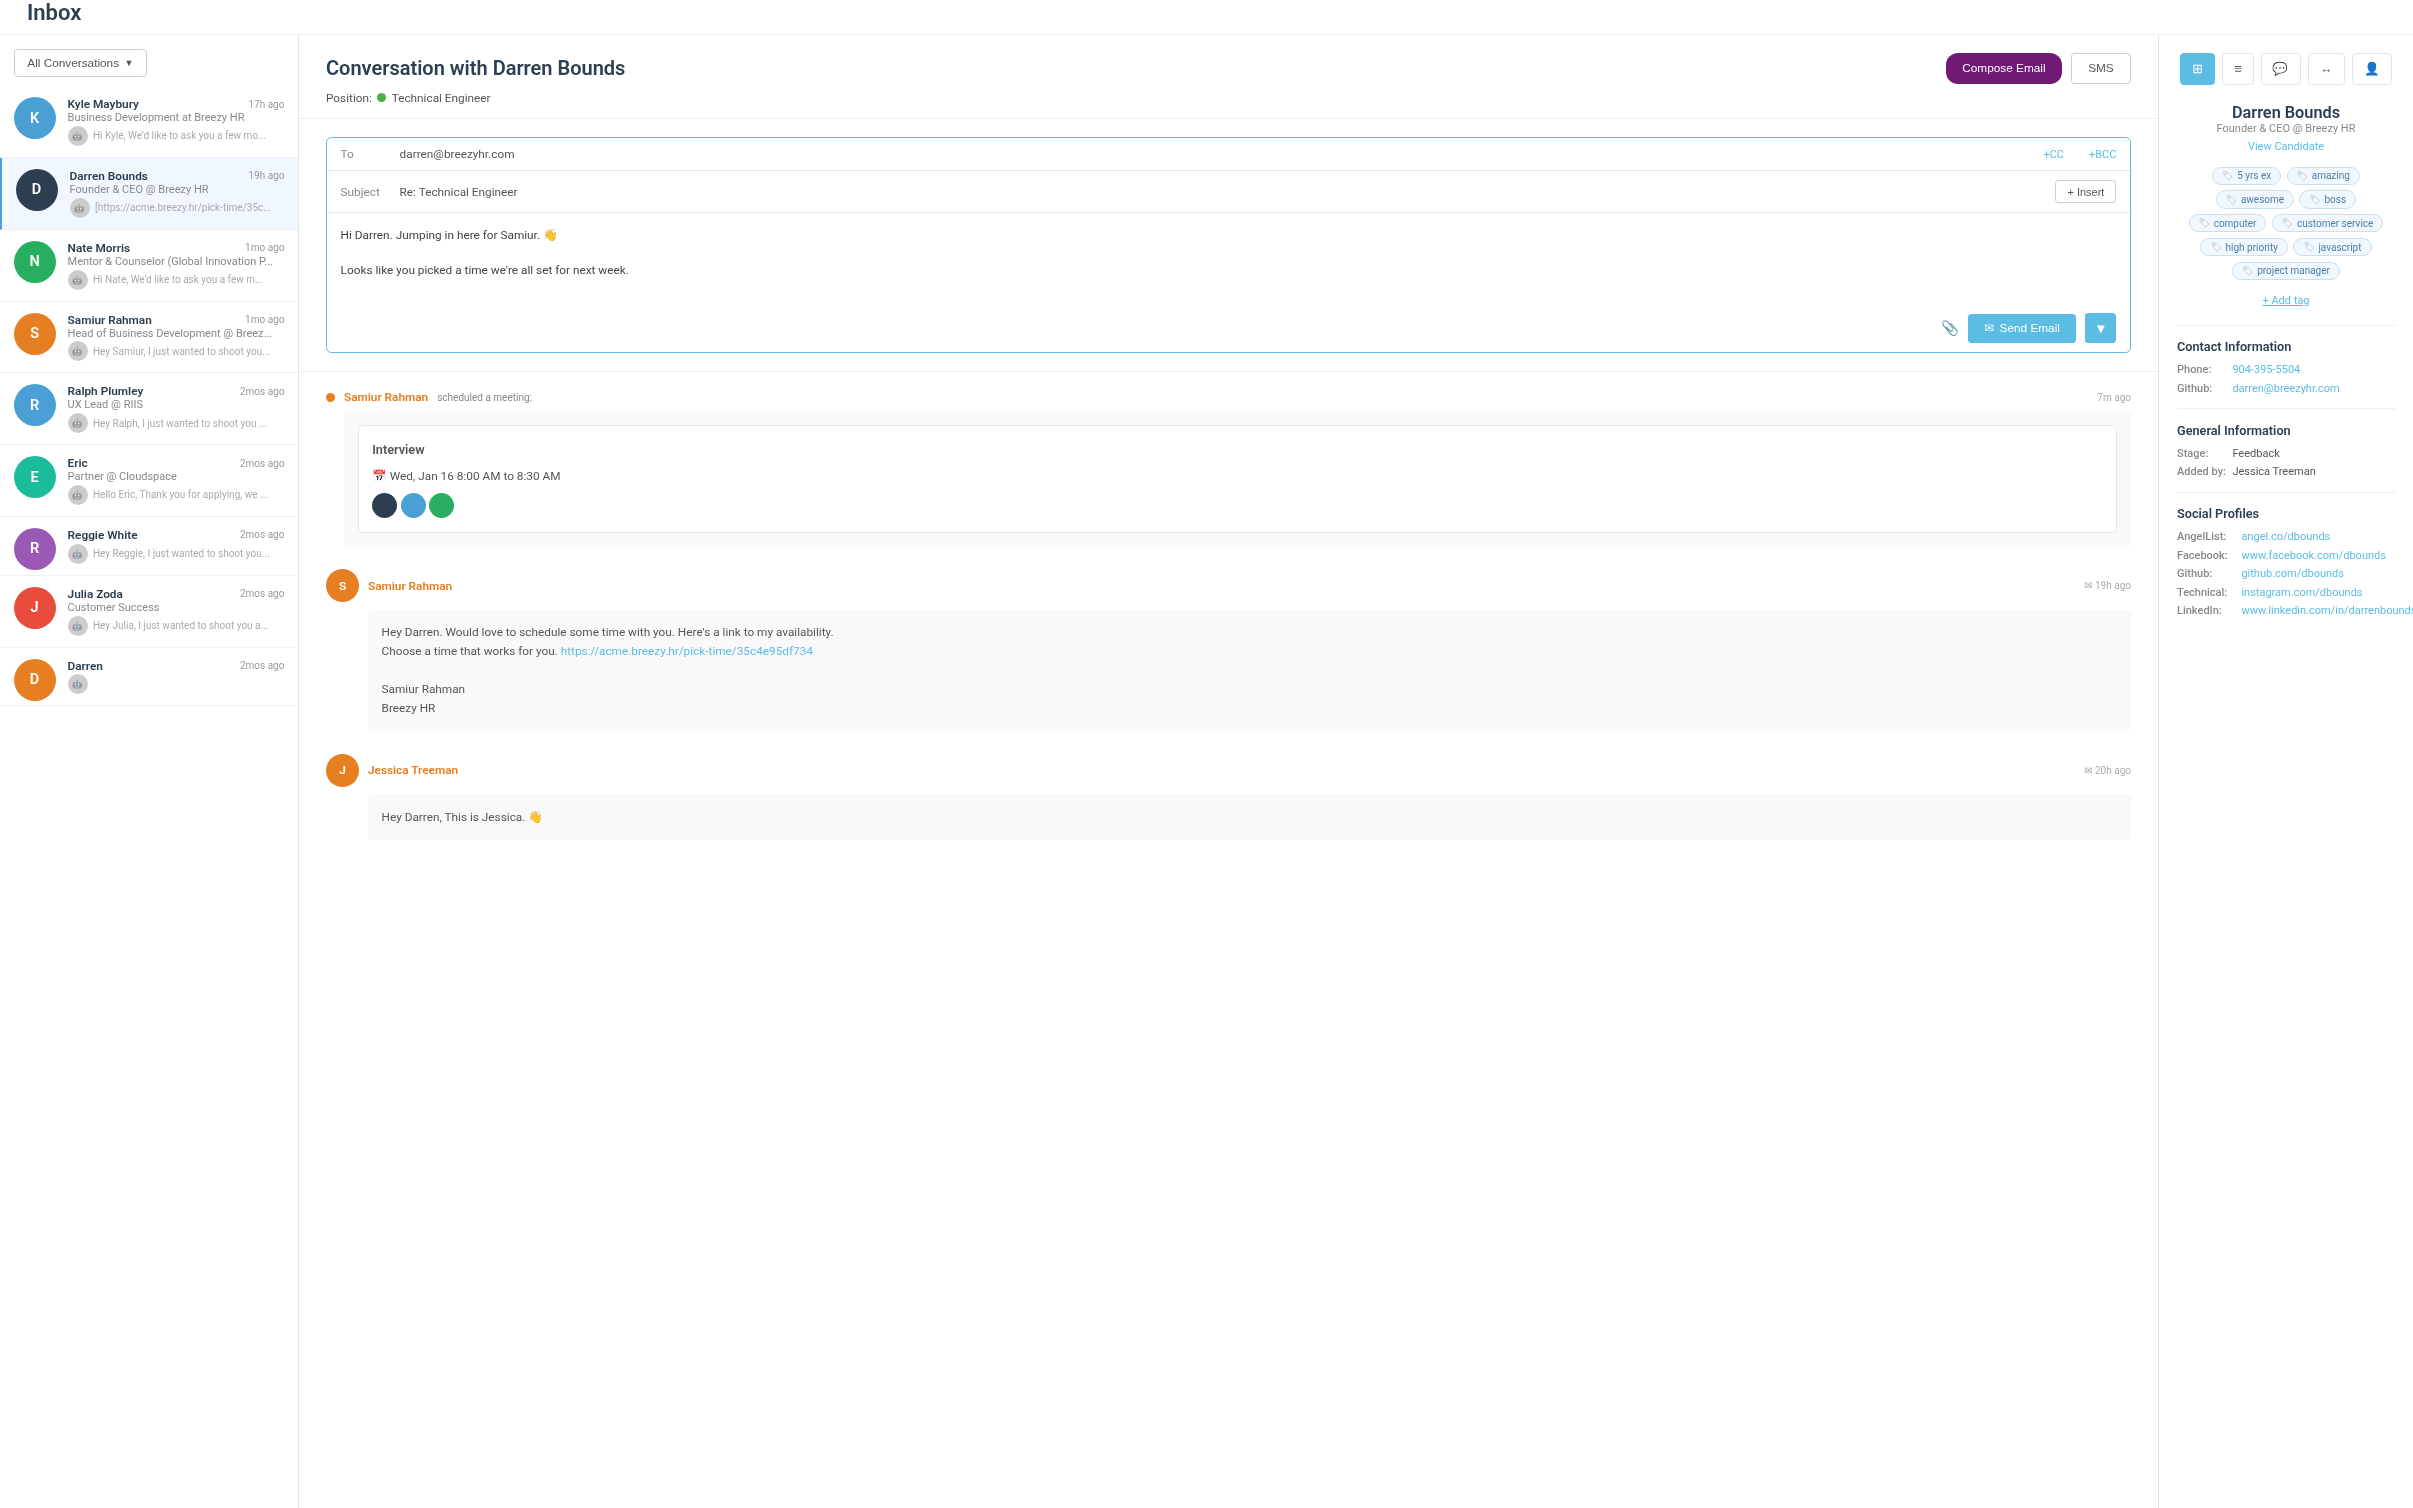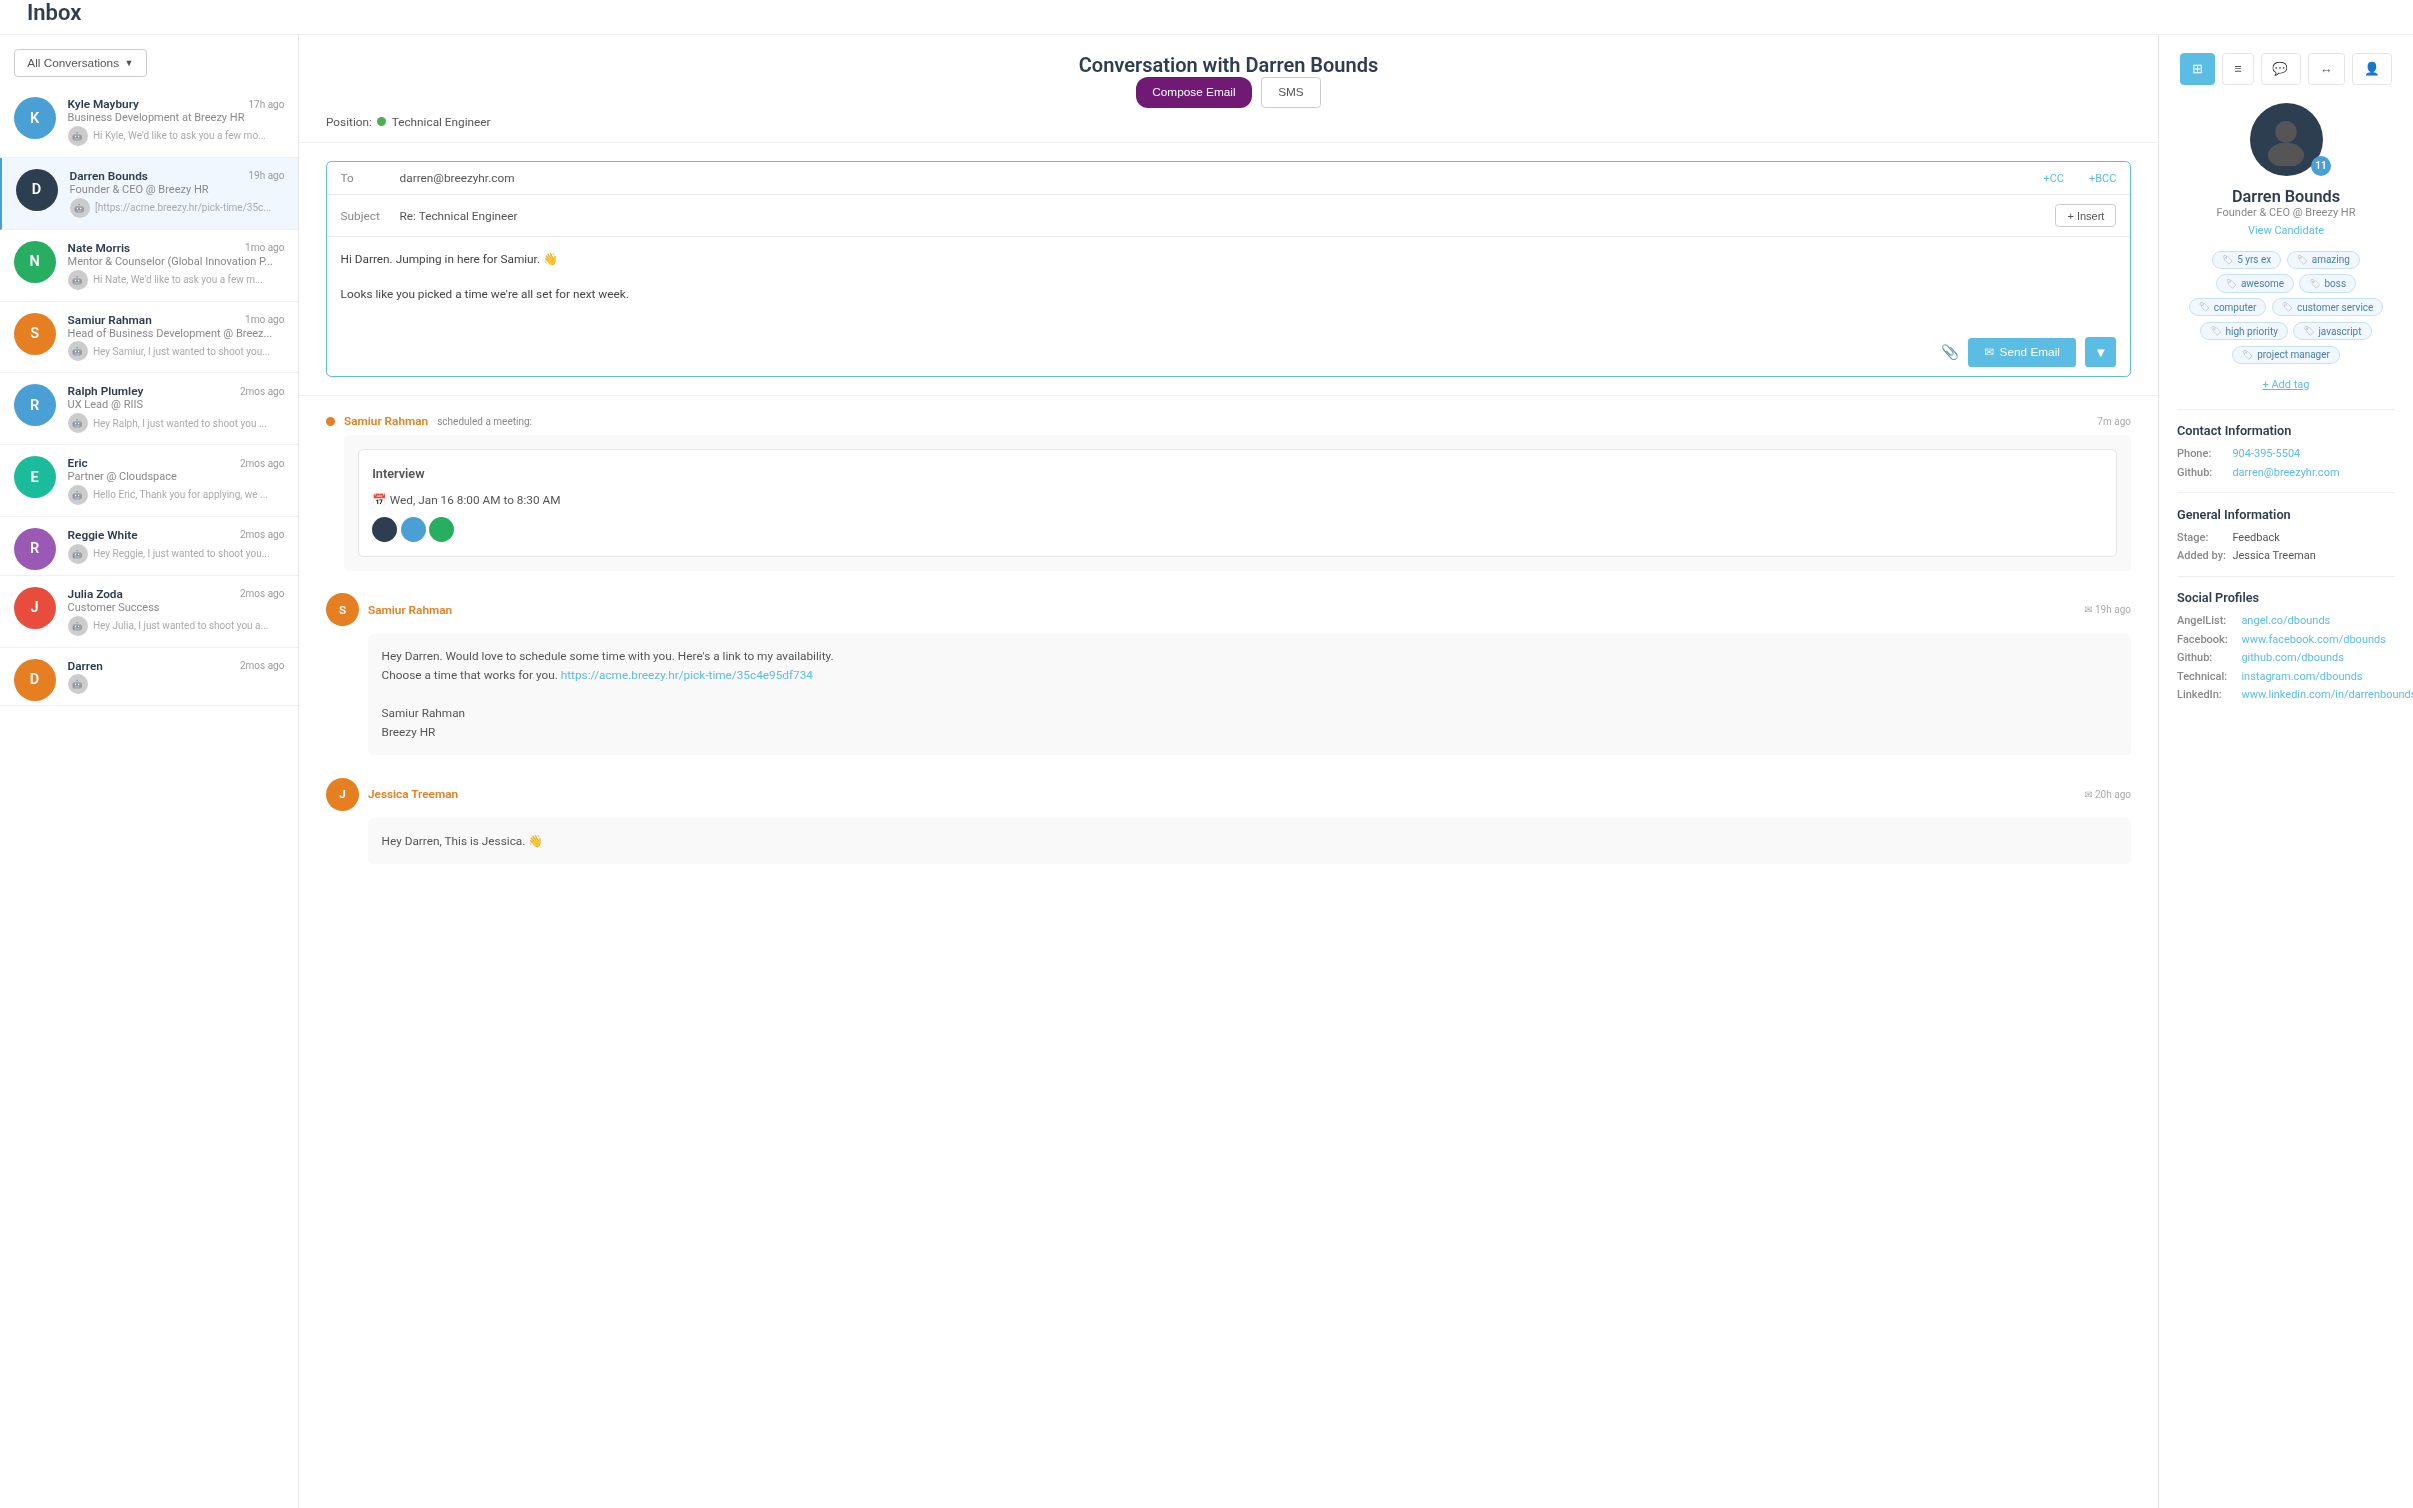--- a/index.html
+++ b/index.html
@@ -39,21 +39,21 @@
       width: 42px; height: 42px; border-radius: 50%; display: flex; align-items: center;
       justify-content: center; font-size: 14.5px; font-weight: 600; color: #fff;
       flex-shrink: 0; position: absolute; left: 13.6px; top: 11px;
     }
     .conv-content { padding-left: 54px; }
 
     
     .conversation-main { flex: 1; display: flex; flex-direction: column; overflow: hidden; border-right: 0.9px solid #e5e5e5; }
 
     .conv-header { padding: 18px 27px 13.6px; border-bottom: 0.9px solid #eee; }
-    .conv-header-top { display: flex; justify-content: space-between; align-items: center; flex-direction: column; }
+    .conv-header-top { display: flex; justify-content: space-between; align-items: center; }
     .conv-title { font-size: 20px; font-weight: 600; color: #2c3e50; }
     .conv-header-btns { display: flex; gap: 9px; }
     .btn-compose { background: #701a75; color: #fff; border: none; border-radius: 12px; padding: 7.3px 16.3px; font-size: 11.8px; cursor: pointer; font-weight: 500; }
     .btn-sms { background: #fff; color: #555; border: 0.9px solid #ccc; border-radius: 3.6px; padding: 7.3px 16.3px; font-size: 11.8px; cursor: pointer; }
     .position-row { margin-top: 7.3px; display: flex; align-items: center; gap: 5.4px; font-size: 11.8px; color: #555; }
     .green-dot { width: 9px; height: 9px; border-radius: 50%; background: #4caf50; display: inline-block; }
 
     
     .email-compose { padding: 18px 27px; border-bottom: 0.9px solid #eee; }
     .compose-box { border: 1.8px solid #5bbce4; border-radius: 5.4px; padding: 0; }
@@ -379,29 +379,20 @@
     <div class="right-panel">
 
       <div class="right-panel-icons">
         <button class="panel-icon-btn active">⊞</button>
         <button class="panel-icon-btn">≡</button>
         <button class="panel-icon-btn">💬</button>
         <button class="panel-icon-btn">↔</button>
         <button class="panel-icon-btn">👤</button>
       </div>
 
-      <div class="candidate-avatar-wrap">
-        <div class="candidate-avatar">
-          <svg viewBox="0 0 60 60" xmlns="http://www.w3.org/2000/svg">
-            <circle cx="30" cy="22" r="12" fill="#555"></circle>
-            <ellipse cx="30" cy="48" rx="20" ry="14" fill="#555"></ellipse>
-          </svg>
-        </div>
-        <div class="badge-count">11</div>
-      </div>
 
       <div class="candidate-name">Darren Bounds</div>
       <div class="candidate-title">Founder &amp; CEO @ Breezy HR</div>
       <a href="#" class="view-candidate-link">View Candidate</a>
 
       <div class="tags-section" id="tags-section">
           <span class="tag">
             <span class="tag-icon">🏷</span>
             <span>5 yrs ex</span>
           </span>

